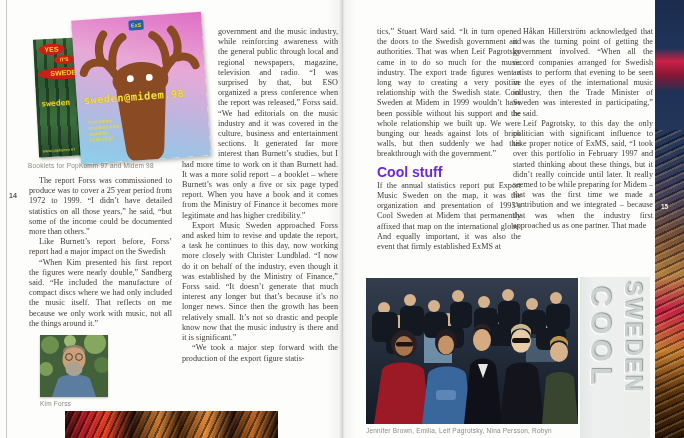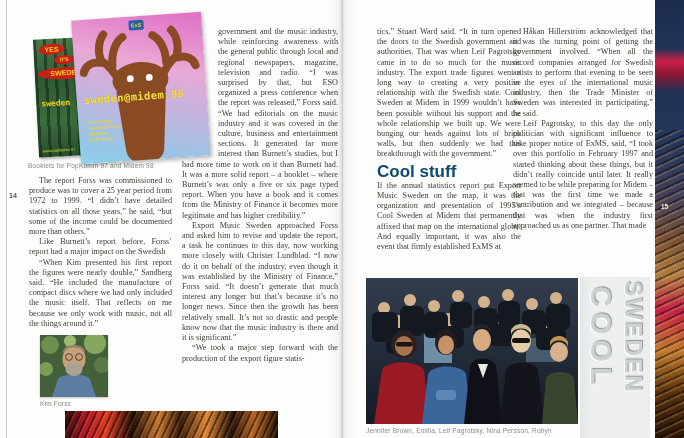--- a/index.html
+++ b/index.html
@@ -12,21 +12,21 @@
   .gutter-shade { position:absolute; left:327px; top:0; width:30px; height:438px;
     background:linear-gradient(to right, rgba(0,0,0,0) 0%, rgba(0,0,0,0.04) 40%, rgba(0,0,0,0.14) 50%, rgba(0,0,0,0.04) 60%, rgba(0,0,0,0) 100%); }
   .gutter-line { position:absolute; left:342px; top:0; width:1px; height:438px; background:#cfcfcb; }
 
   
   .bodycol { position:absolute; font-size:8.2px; line-height:10.2px; color:#403d37;
     text-align:justify; overflow:hidden; }
   .bodycol p.ind { text-indent:10px; }
   .wrap-spacer { float:left; width:36px; height:124px; }
   .section-heading { font-family:"Liberation Sans", sans-serif; font-weight:bold;
-    font-size:17px; color:#0c4a6e; margin:7px 0 4px 0; text-align:left; }
+    font-size:14px; color:#6d28d9; margin:7px 0 4px 0; text-align:left; }
 
   .caption { position:absolute; font-family:"Liberation Sans", sans-serif;
     font-size:6.5px; color:#8b8a84; letter-spacing:.2px; }
   .pagenum { position:absolute; font-family:"Liberation Sans", sans-serif;
     font-size:7px; font-weight:bold; color:#55534e; }
 
   
   .booklet-popkomm { position:absolute; left:36px; top:38px; width:64px; height:118px;
     transform:rotate(-3deg); z-index:1; box-shadow:1px 2px 3px rgba(0,0,0,.3);
     background:linear-gradient(180deg,#4a7a48 0%,#2f5a33 35%,#3c6e3e 70%,#274d2b 100%); overflow:hidden; }

